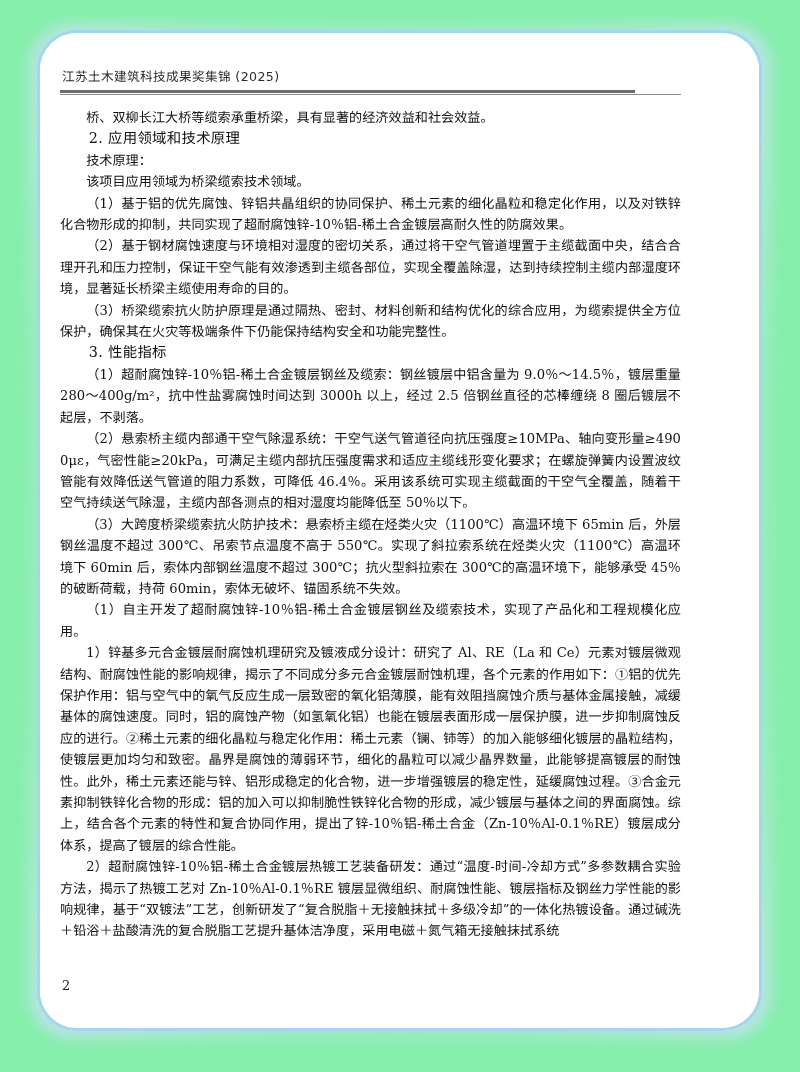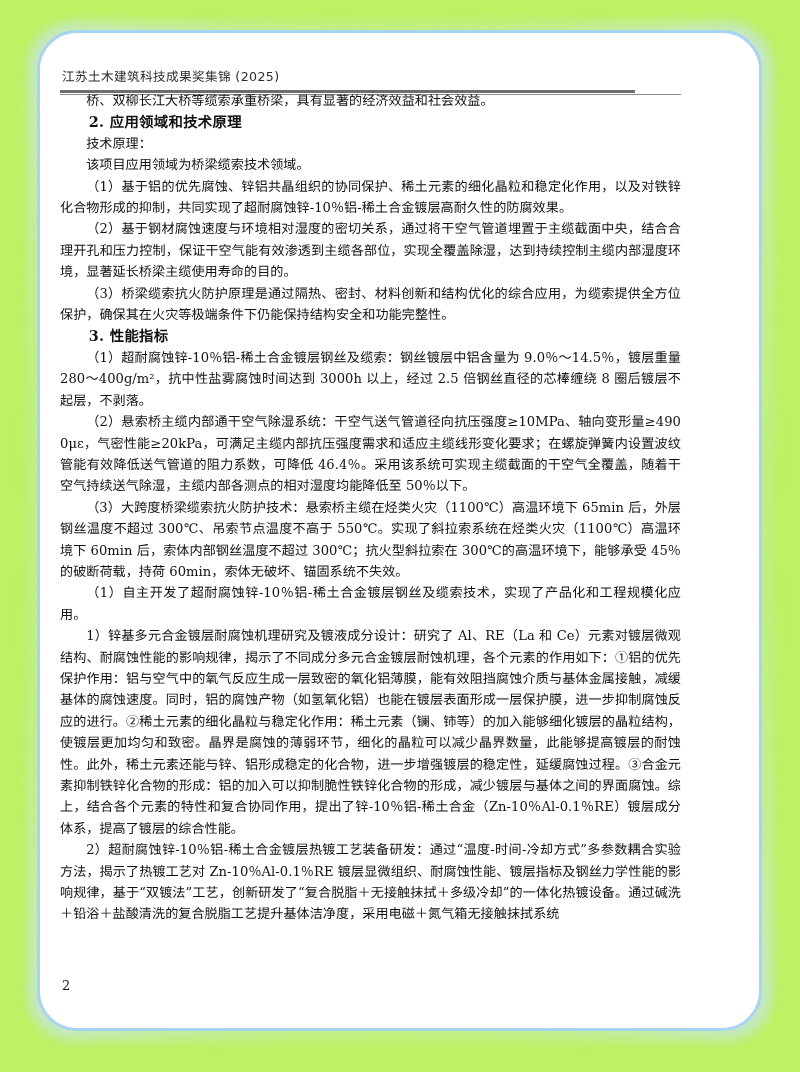--- a/index.html
+++ b/index.html
@@ -13,21 +13,21 @@
     background: #ffffff;
     font-family: "DejaVu Serif", "Liberation Serif", serif;
     overflow: hidden;
   }
 
   
   #page-root {
     position: relative;
     width: 800px;
     height: 1072px;
-    background: #bef264;
+    background: #86efac;
     box-sizing: border-box;
   }
 
   
   .frame-glow {
     position: absolute;
     left: 28px;
     top: 22px;
     width: 744px;
     height: 1018px;
@@ -97,41 +97,41 @@
     top: 4px;
     width: 621px;
     height: 1px;
     background: #8a8a8a;
   }
 
   
   .col {
     position: absolute;
     left: 60px;
-    top: 90px;
+    top: 107px;
     width: 621px;
     color: #111111;
   }
 
   p.body {
     margin: 0;
     font-size: 13.1px;
     line-height: 21.4px;
     text-align: justify;
     text-justify: inter-character;
     letter-spacing: 0.05px;
     text-indent: 2em;
     word-break: break-all;
   }
 
   h2.sec {
     margin: 0;
     font-size: 14.4px;
     line-height: 21.4px;
-    font-weight: bold;
+    font-weight: normal;
     text-indent: 2em;
     letter-spacing: 0.3px;
   }
 
   .gap-before-head { margin-top: 11px; }
   .gap-after-head  { margin-top: 9px; }
 
   
   .folio {
     position: absolute;

